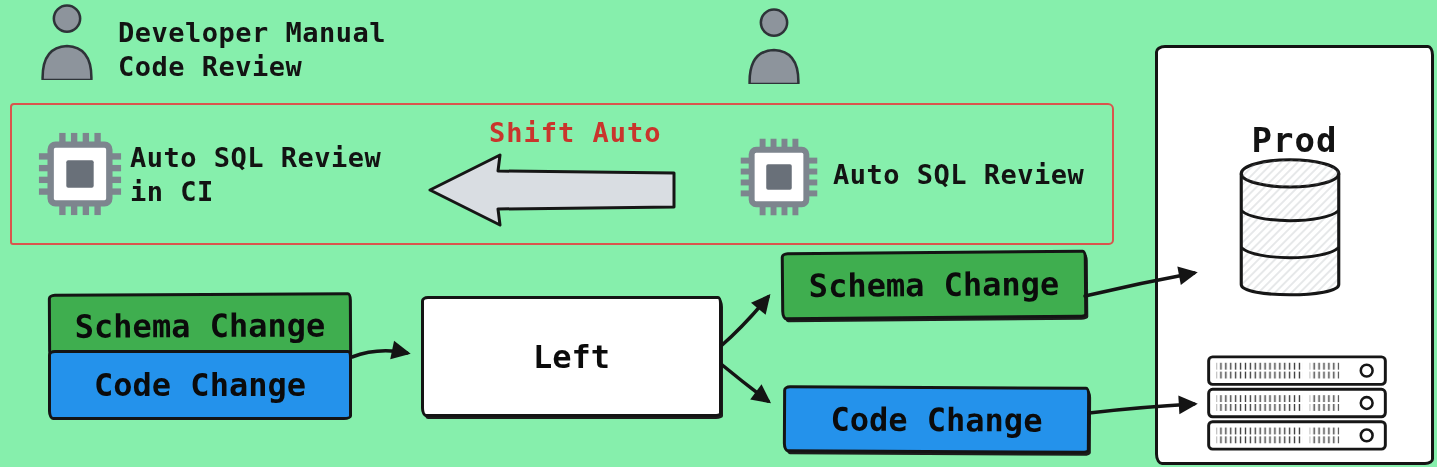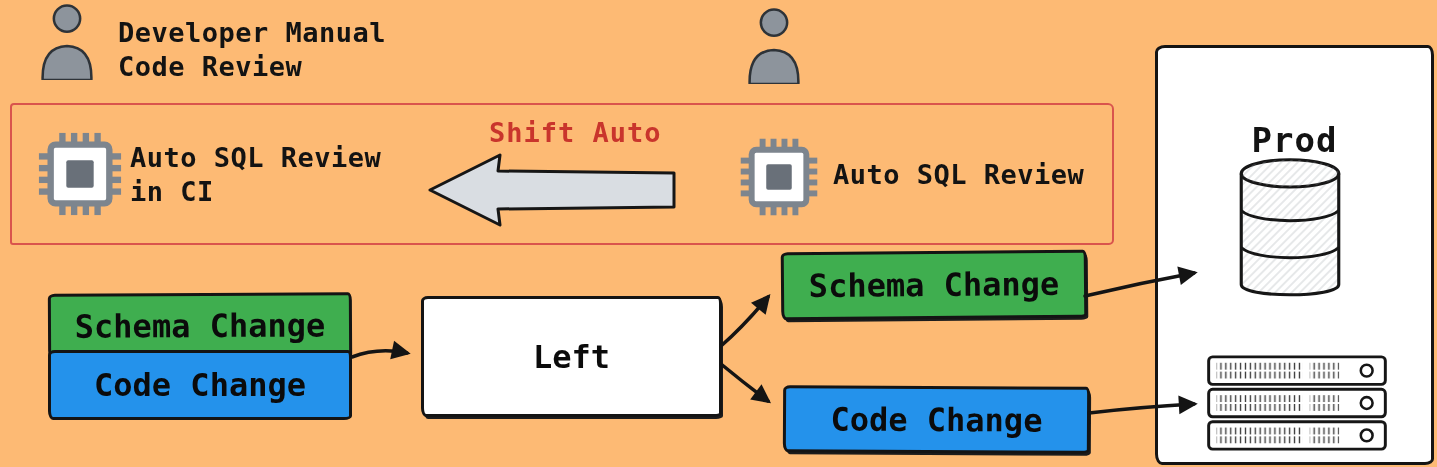--- a/index.html
+++ b/index.html
@@ -1,17 +1,17 @@
 <!DOCTYPE html>
 <html><head>
 <meta charset="utf-8">
 <style>
   html, body { margin: 0; padding: 0; background: #ffffff; }
   .canvas {
-    position: relative; width: 1437px; height: 467px; background: #fdba74;
+    position: relative; width: 1437px; height: 467px; background: #86efac;
     overflow: hidden; color: #131313;
     font-family: "DejaVu Sans Mono", "Liberation Mono", monospace;
   }
   .abs { position: absolute; }
   .label {
     position: absolute; font-weight: bold; font-size: 27px; line-height: 1.27;
     white-space: pre-line; color: #131313; letter-spacing: 0.5px;
   }
   .shift-title {
     position: absolute; font-weight: bold; font-size: 27px; letter-spacing: 1px;

